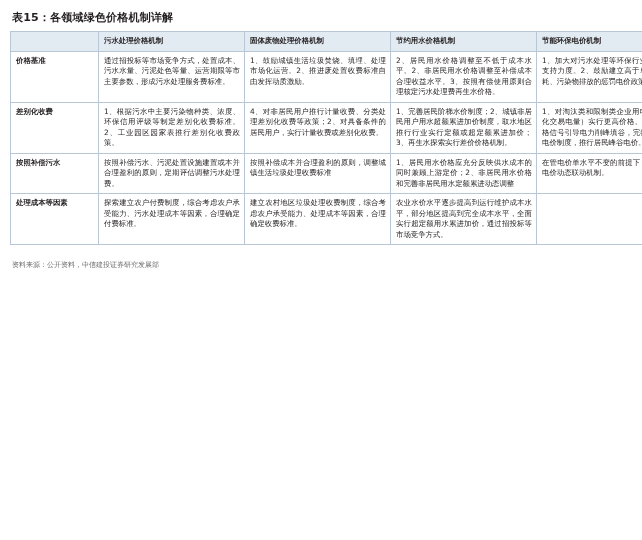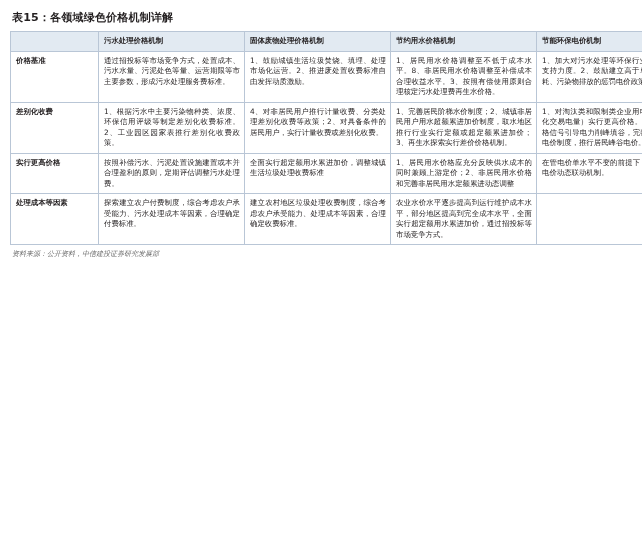--- a/index.html
+++ b/index.html
@@ -62,24 +62,23 @@
     font-size: 8px;
     background: #ffffff;
     line-height: 1.5;
     text-align: left;
     word-break: break-all;
     margin-top: 16px;
   }
   .col-head { width: 78px; }
   .col-cell { width: 136px; }
   .src {
-    margin-top: 4px;
+    margin-top: 15px;
     font-size: 7px;
     color: #6b6b6b;
-    font-style: italic;
     padding-left: 2px;
   }
 </style>
 </head>
 <body>
 
 <div class="page">
 
   <div class="title">表15：各领域绿色价格机制详解</div>
 
@@ -91,34 +90,34 @@
         <th class="col-cell">固体废物处理价格机制</th>
         <th class="col-cell">节约用水价格机制</th>
         <th class="col-cell">节能环保电价机制</th>
       </tr>
     </thead>
     <tbody>
       <tr>
         <td class="rowhead">价格基准</td>
         <td>通过招投标等市场竞争方式，处置成本、污水水量、污泥处色等量、运营期限等市主要参数，形成污水处理服务费标准。</td>
         <td>1、鼓励城镇生活垃圾焚烧、填埋、处理市场化运营。2、推进废处置收费标准自由发挥动质激励。</td>
-        <td>1、居民用水价格调整至不低于成本水平。8、非居民用水价格调整至补偿成本合理收益水平。3、按照有偿使用原则合理核定污水处理费再生水价格。</td>
+        <td>2、居民用水价格调整至不低于成本水平。2、非居民用水价格调整至补偿成本合理收益水平。3、按照有偿使用原则合理核定污水处理费再生水价格。</td>
         <td>1、加大对污水处理等环保行业用电价格支持力度。2、鼓励建立高于单位产值能耗、污染物排放的惩罚电价政策。</td>
       </tr>
       <tr>
         <td class="rowhead">差别化收费</td>
         <td>1、根据污水中主要污染物种类、浓度、环保信用评级等制定差别化收费标准。2、工业园区园家表推行差别化收费政策。</td>
         <td>4、对非居民用户推行计量收费、分类处理差别化收费等政策；2、对具备条件的居民用户，实行计量收费或差别化收费。</td>
         <td>1、完善居民阶梯水价制度；2、城镇非居民用户用水超额累进加价制度，取水地区推行行业实行定额或超定额累进加价；3、再生水探索实行差价价格机制。</td>
         <td>1、对淘汰类和限制类企业用电（含市场化交易电量）实行更高价格。2、运用价格信号引导电力削峰填谷，完善居民阶梯电价制度，推行居民峰谷电价。</td>
       </tr>
       <tr>
-        <td class="rowhead">实行更高价格</td>
+        <td class="rowhead">按照补偿污水</td>
         <td>按照补偿污水、污泥处置设施建置或本并合理盈利的原则，定期评估调整污水处理费。</td>
-        <td>全面实行超定额用水累进加价，调整城镇生活垃圾处理收费标准</td>
+        <td>按照补偿成本并合理盈利的原则，调整城镇生活垃圾处理收费标准</td>
         <td>1、居民用水价格应充分反映供水成本的同时兼顾上游定价；2、非居民用水价格和完善非居民用水定额累进动态调整</td>
         <td>在管电价单水平不变的前提下，建立峰谷电价动态联动机制。</td>
       </tr>
       <tr>
         <td class="rowhead">处理成本等因素</td>
         <td>探索建立农户付费制度，综合考虑农户承受能力、污水处理成本等因素，合理确定付费标准。</td>
         <td>建立农村地区垃圾处理收费制度，综合考虑农户承受能力、处理成本等因素，合理确定收费标准。</td>
         <td>农业水价水平逐步提高到运行维护成本水平，部分地区提高到完全成本水平，全面实行超定额用水累进加价，通过招投标等市场竞争方式。</td>
         <td></td>
       </tr>

